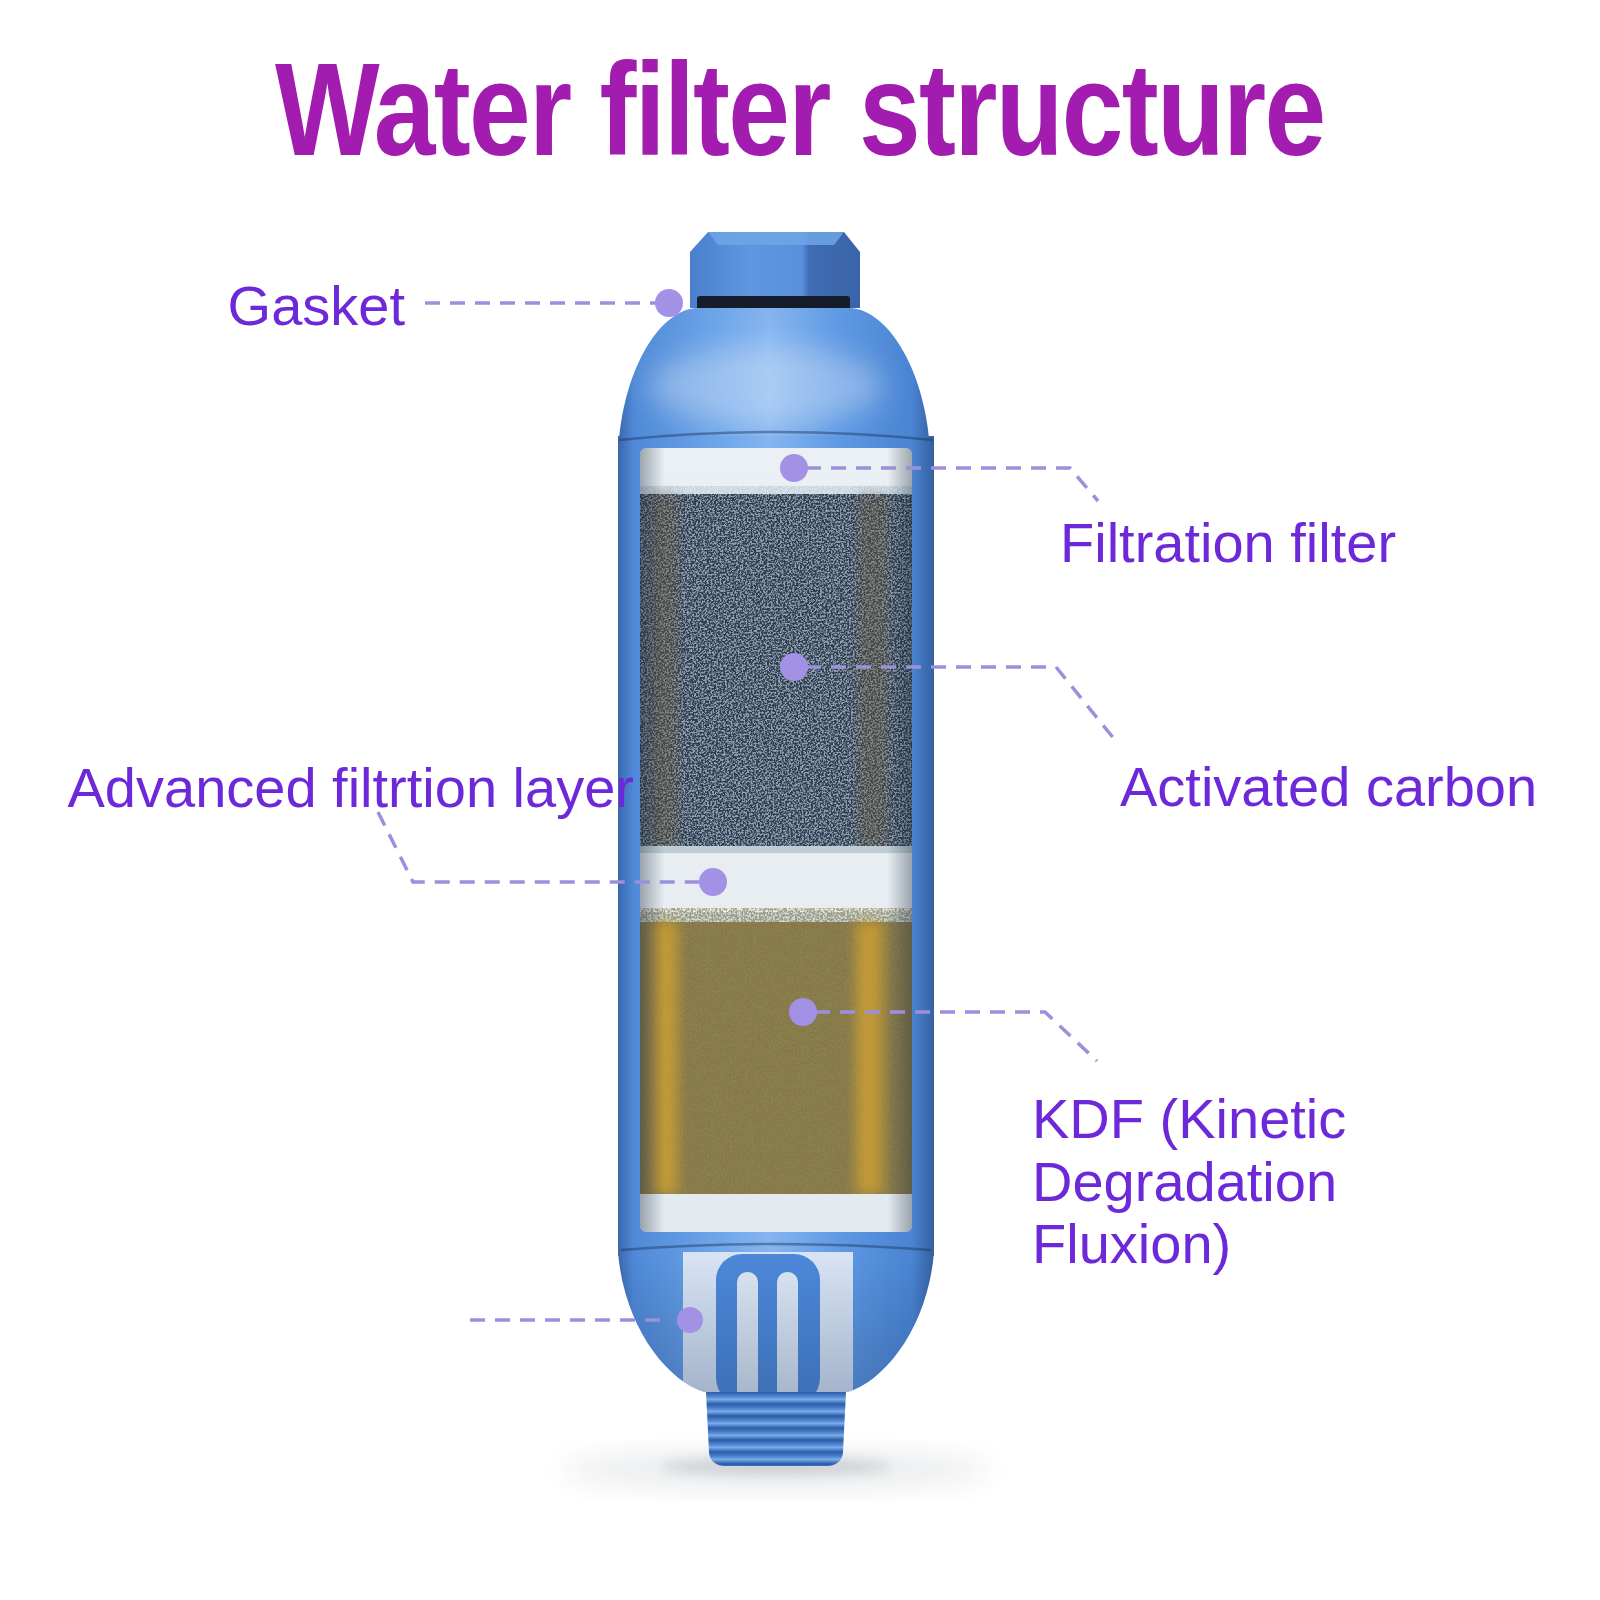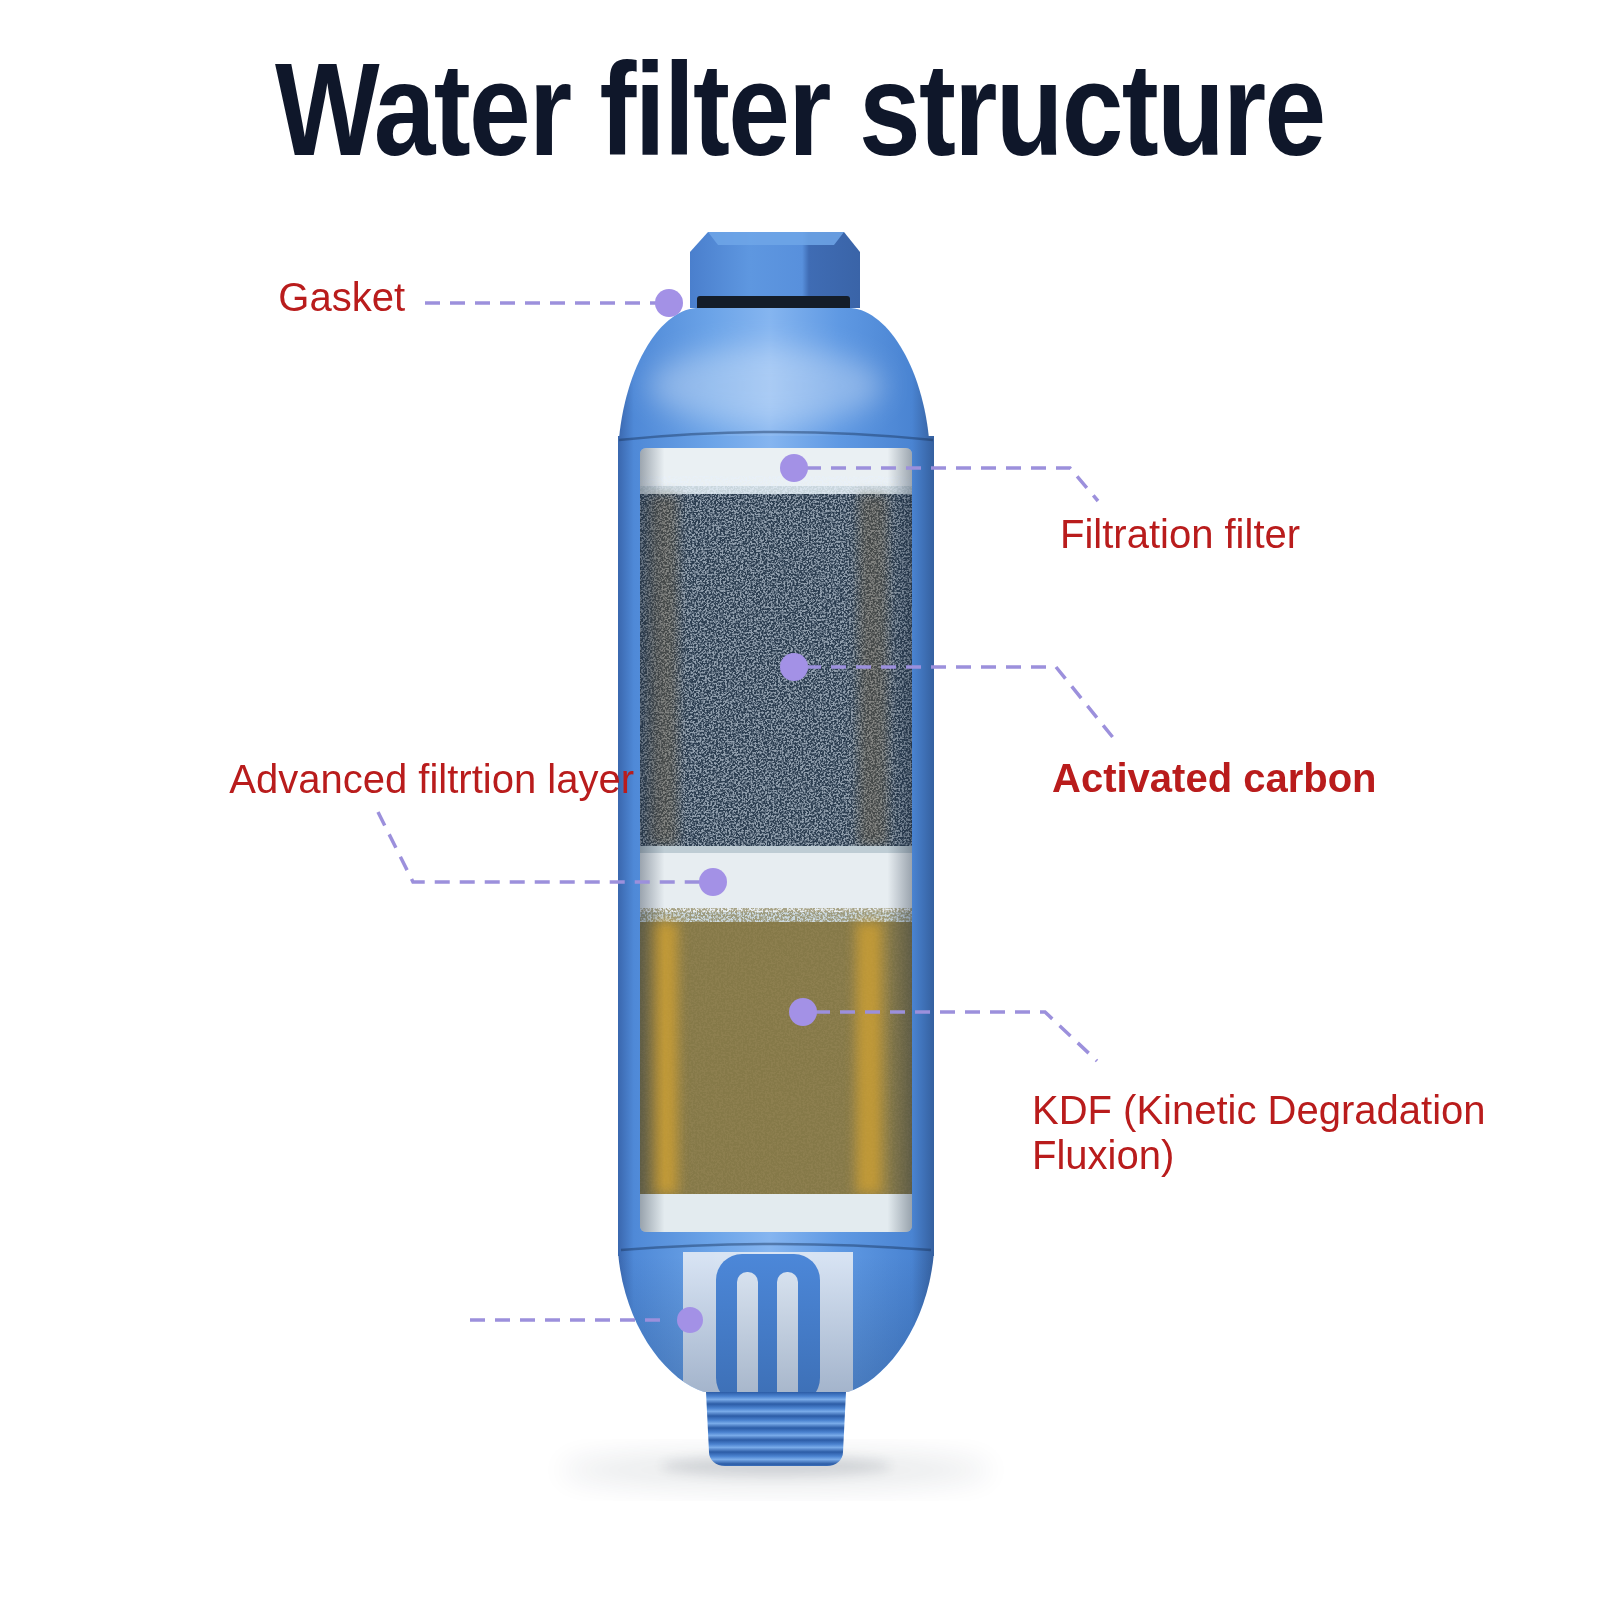--- a/index.html
+++ b/index.html
@@ -2,27 +2,27 @@
 <html><head>
 <meta charset="utf-8">
 <style>
   html,body{margin:0;padding:0;background:#ffffff;}
   .canvas{
     position:relative;width:1600px;height:1600px;background:#ffffff;
     overflow:hidden;font-family:"Liberation Sans",sans-serif;
   }
   .title{
     position:absolute;top:34px;left:0;width:1600px;text-align:center;
-    font-size:132px;font-weight:bold;color:#0f172a;letter-spacing:-2px;
+    font-size:132px;font-weight:bold;color:#a21caf;letter-spacing:-2px;
     white-space:nowrap;
   }
   .title>span{display:inline-block;transform:scaleX(.84);transform-origin:center;}
   .art{position:absolute;left:0;top:0;width:1600px;height:1600px;}
   .label{
-    position:absolute;font-size:40px;color:#b91c1c;line-height:1.12;
+    position:absolute;font-size:56px;color:#6d28d9;line-height:1.12;
   }
   .label.right{text-align:right;}
 </style>
 </head>
 <body>
 
 <div class="canvas">
 
   <div class="title"><span>Water filter structure</span></div>
 
@@ -146,16 +146,16 @@
       <circle cx="794" cy="667" r="14"></circle>
       <circle cx="713" cy="882" r="14"></circle>
       <circle cx="803" cy="1012" r="14"></circle>
       <circle cx="690" cy="1320" r="13"></circle>
     </g>
   </svg>
 
   <div class="label right" style="right:1195px;top:275px;">Gasket</div>
   <div class="label" style="left:1060px;top:512px;">Filtration filter</div>
   <div class="label right" style="right:966px;top:757px;">Advanced filtrtion layer</div>
-  <div class="label" style="left:1052px;top:756px;font-weight:bold;">Activated carbon</div>
+  <div class="label" style="left:1120px;top:756px;">Activated carbon</div>
   <div class="label" style="left:1032px;top:1072px;width:500px;margin-top:16px;">KDF (Kinetic Degradation Fluxion)</div>
 
 </div>
 
 </body></html>

